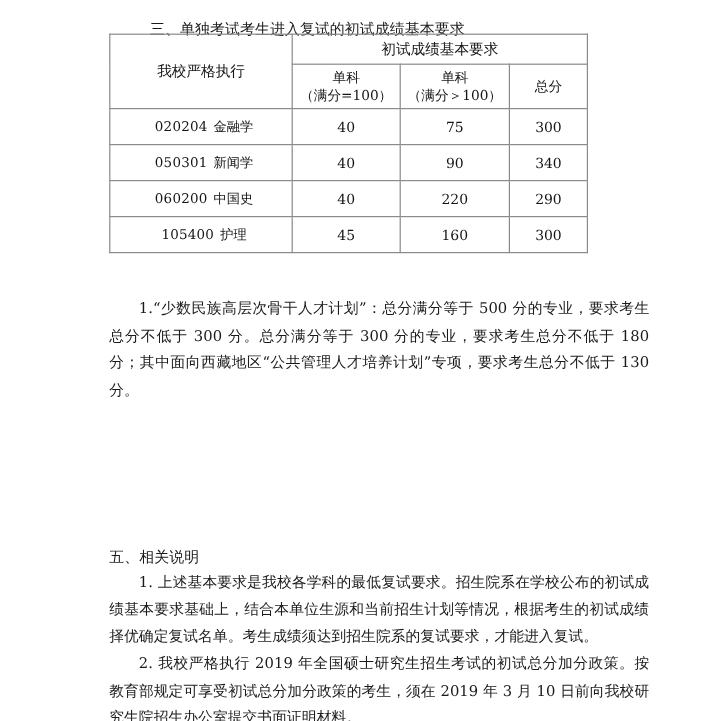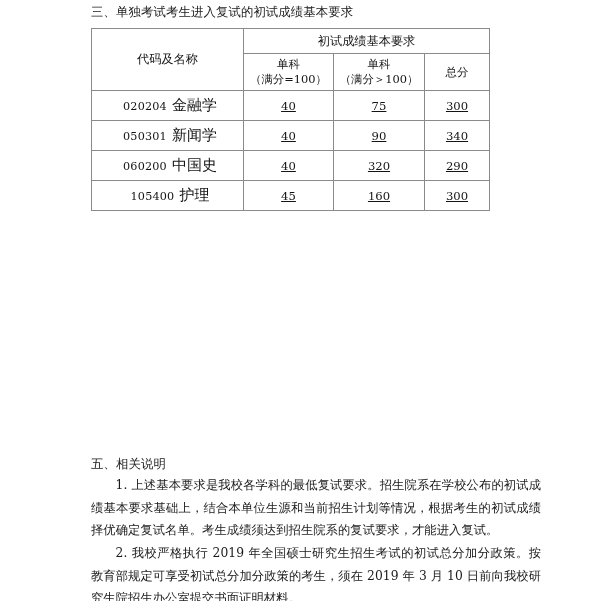--- a/index.html
+++ b/index.html
@@ -29,21 +29,21 @@
   .section-heading {
     position: absolute;
     left: 91px;
     font-size: 12.4px;
     line-height: 16px;
     letter-spacing: 0.1px;
     white-space: nowrap;
     font-family: "DejaVu Serif", "Liberation Serif", serif;
   }
 
-  #heading-3 { top: 4px; }
+  #heading-3 { top: 16px; margin-left: 34px; }
   #heading-4 { top: 224px; }
   #heading-5 { top: 456px; }
 
   
   .score-table {
     position: absolute;
     left: 91px;
     top: 28px;
     width: 398px;
     border-collapse: collapse;
@@ -79,23 +79,23 @@
     white-space: nowrap;
   }
   .cell-major .code {
     display: inline-block;
     min-width: 54px;
     font-size: 11.2px;
     letter-spacing: 0.2px;
   }
   .cell-major .name {
     display: inline-block;
-    font-size: 15px;
+    font-size: 11px;
   }
-  .num-cell { font-size: 11.6px; text-decoration: underline; }
+  .num-cell { font-size: 11.6px; }
 
   
   .para {
     position: absolute;
     left: 91px;
     width: 450px;
     font-size: 12.3px;
     line-height: 22.6px;
     text-align: justify;
     text-justify: inter-ideograph;
@@ -119,21 +119,21 @@
 
   <table class="score-table">
     <colgroup>
       <col class="col-name">
         <col class="col-s1">
         <col class="col-s2">
         <col class="col-total">
     </colgroup>
     <thead>
       <tr>
-        <th class="hdr-name" rowspan="2">代码及名称</th>
+        <th class="hdr-name" rowspan="2">我校严格执行</th>
         <th class="hdr-group" colspan="3">初试成绩基本要求</th>
       </tr>
       <tr>
         <th class="hdr-sub">
           <span class="sub-l1">单科</span>
           <span class="sub-l2">（满分=100）</span>
         </th>
         <th class="hdr-sub">
           <span class="sub-l1">单科</span>
           <span class="sub-l2">（满分＞100）</span>
@@ -158,35 +158,36 @@
         </td>
         <td class="num-cell">40</td>
         <td class="num-cell">90</td>
         <td class="num-cell">340</td>
       </tr>
       <tr class="body-row">
         <td class="cell-major">
           <span class="code">060200</span><span class="name">中国史</span>
         </td>
         <td class="num-cell">40</td>
-        <td class="num-cell">320</td>
+        <td class="num-cell">220</td>
         <td class="num-cell">290</td>
       </tr>
       <tr class="body-row">
         <td class="cell-major">
           <span class="code">105400</span><span class="name">护理</span>
         </td>
         <td class="num-cell">45</td>
         <td class="num-cell">160</td>
         <td class="num-cell">300</td>
       </tr>
     </tbody>
   </table>
 
 
+  <div class="para indent" id="para-4-1">1.“少数民族高层次骨干人才计划”：总分满分等于 500 分的专业，要求考生总分不低于 300 分。总分满分等于 300 分的专业，要求考生总分不低于 180 分；其中面向西藏地区“公共管理人才培养计划”专项，要求考生总分不低于 130 分。</div>
 
 
 
   <div class="section-heading" id="heading-5">五、相关说明</div>
 
   <div class="para indent" id="para-5-1">1. 上述基本要求是我校各学科的最低复试要求。招生院系在学校公布的初试成绩基本要求基础上，结合本单位生源和当前招生计划等情况，根据考生的初试成绩择优确定复试名单。考生成绩须达到招生院系的复试要求，才能进入复试。</div>
 
   <div class="para indent" id="para-5-2">2. 我校严格执行 2019 年全国硕士研究生招生考试的初试总分加分政策。按教育部规定可享受初试总分加分政策的考生，须在 2019 年 3 月 10 日前向我校研究生院招生办公室提交书面证明材料。</div>
 
 </div>

